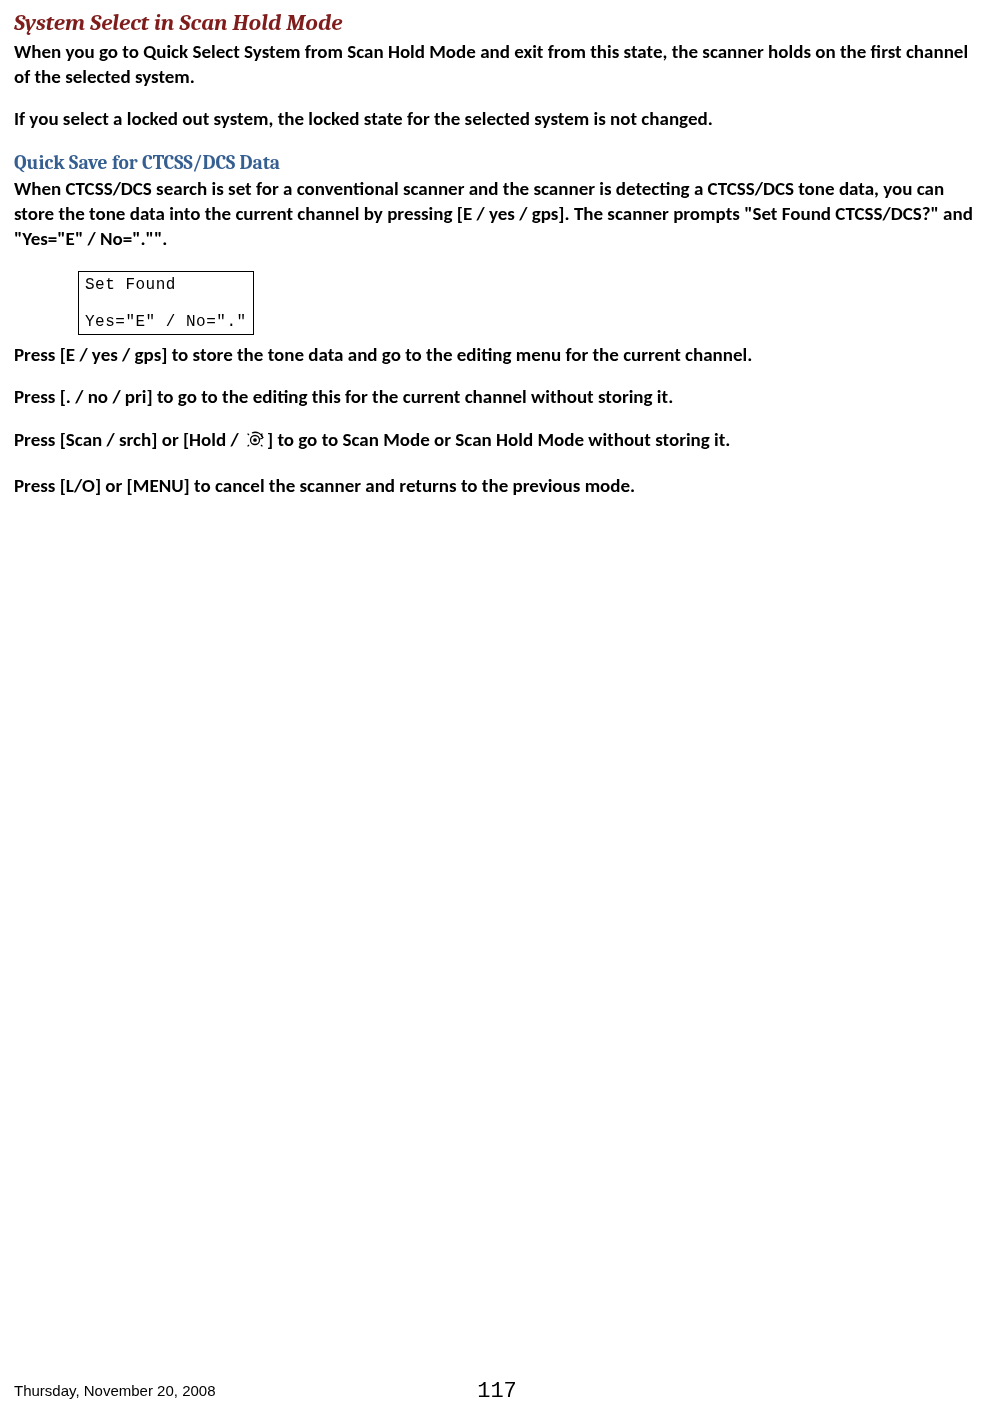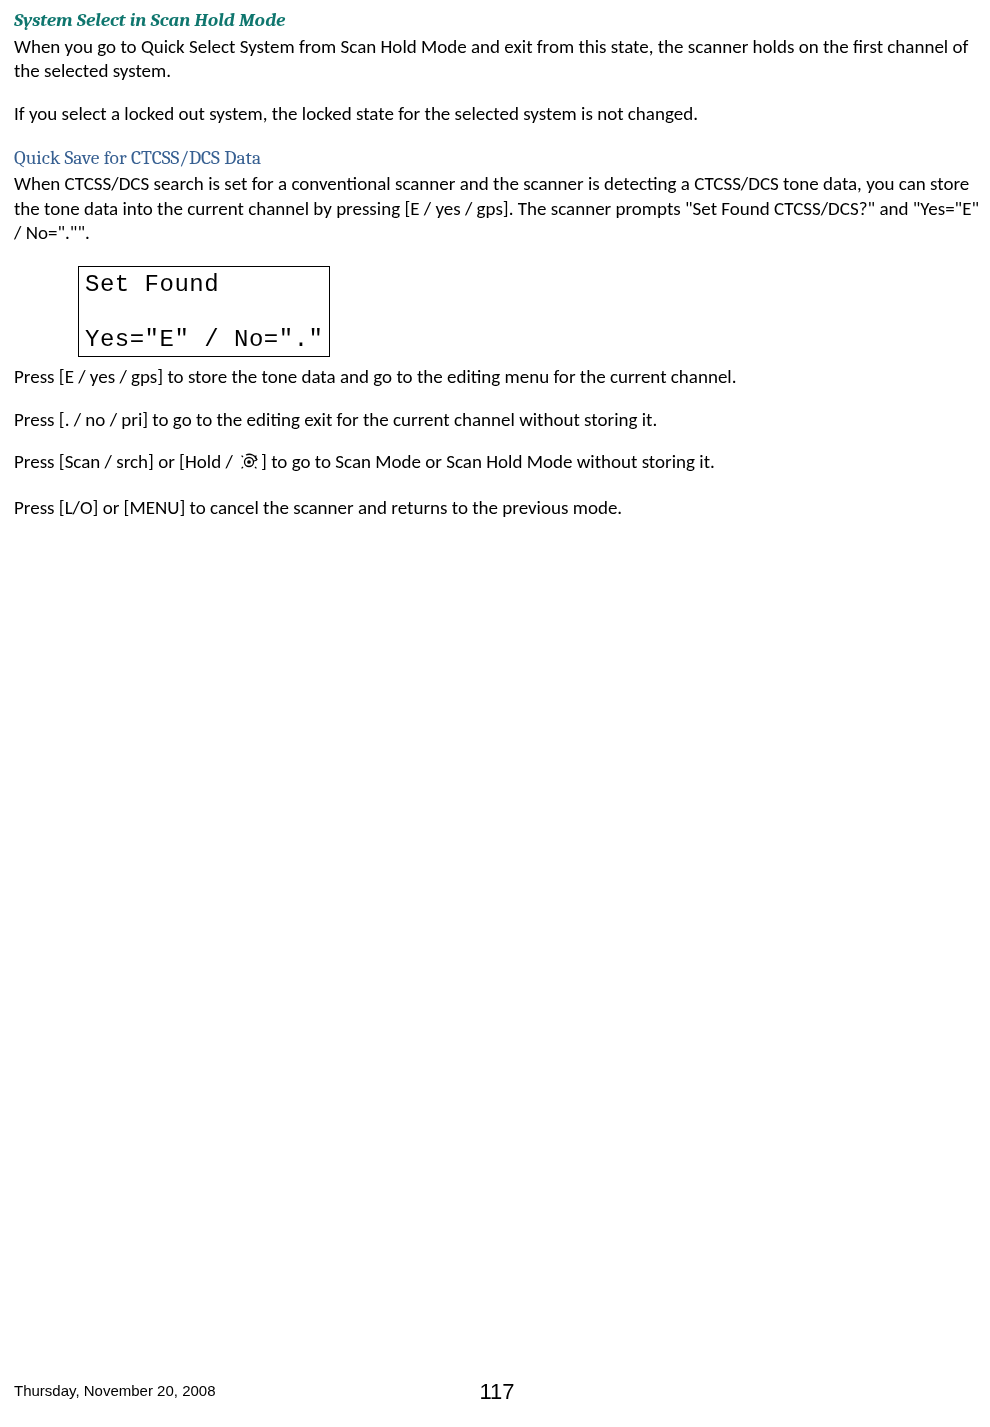--- a/index.html
+++ b/index.html
@@ -12,38 +12,39 @@
       padding: 8px 10px 20px 14px;
       width: 990px;
       height: 1427px;
       box-sizing: border-box;
       position: relative;
     }
     .h3 {
       font-family: Cambria, Georgia, serif;
       font-style: italic;
       font-weight: bold;
-      color: #0f766e;
-      font-size: 19px;
+      color: #7f1d1d;
+      font-size: 23px;
       margin: 0 0 2px 0;
     }
     .h2 {
       font-family: Cambria, Georgia, serif;
-      font-weight: normal;
+      font-weight: bold;
       color: #365F91;
       font-size: 19.5px;
       margin: 0 0 2px 0;
     }
     p {
       margin: 0 0 18px 0;
+      font-weight: bold;
     }
     .lcd-box {
       border: 1px solid #000;
       font-family: "Courier New", monospace;
-      font-size: 24px;
+      font-size: 16px;
       line-height: 1.15;
       padding: 4px 6px 2px 6px;
       margin: 2px 0 2px 64px;
       display: inline-block;
       letter-spacing: 0.5px;
     }
     .lcd-line {
       white-space: pre;
     }
     .icon-scan {
@@ -57,21 +58,21 @@
       right: 10px;
     }
     .footer-date {
       font-family: Arial, sans-serif;
       font-size: 15px;
     }
     .footer-page {
       position: absolute;
       left: 50%;
       transform: translateX(-50%);
-      font-family: Liberation Sans, sans-serif;
+      font-family: Liberation Mono, monospace;
       font-size: 22px;
       bottom: -4px;
       text-align: center;
     }
   </style>
 </head>
 <body>
 
 
 
@@ -82,21 +83,21 @@
 <div class="h2">Quick Save for CTCSS/DCS  Data</div>
 <p>When CTCSS/DCS search is set for a conventional scanner and the scanner is detecting a CTCSS/DCS tone data, you can store the tone data into the current channel by pressing [E / yes / gps]. The scanner prompts "Set Found CTCSS/DCS?" and "Yes="E" / No="."".</p>
 
 <div class="lcd-box">
   <div class="lcd-line">Set Found</div>
   <div class="lcd-line"> </div>
   <div class="lcd-line">Yes="E" / No="."</div>
 </div>
 
 <p style="margin-top:6px;">Press [E / yes / gps] to store the tone data and go to the editing menu for the current channel.</p>
-<p>Press [. / no / pri] to go to the editing exit for the current channel without storing it.</p>
+<p>Press [. / no / pri] to go to the editing this for the current channel without storing it.</p>
 <p>
   <span>Press [Scan / srch] or [Hold / </span><span class="icon-scan"><svg width="24" height="18" viewBox="0 0 24 18">
         <g fill="none" stroke="#000" stroke-width="1.3">
           <circle cx="12" cy="9" r="4.5"></circle>
           <circle cx="12" cy="9" r="1.2" fill="#000"></circle>
           <path d="M6 4 L4 2 M18 4 L20 2 M6 14 L4 16 M18 14 L20 16" stroke-dasharray="2,1.5"></path>
           <path d="M9 2 A8 8 0 0 1 20 7"></path>
           <path d="M20 7 l-2 -3 M20 7 l-3 1" stroke-width="1.2"></path>
         </g>
       </svg></span><span>] to go to Scan Mode or Scan Hold Mode without storing it.</span>

